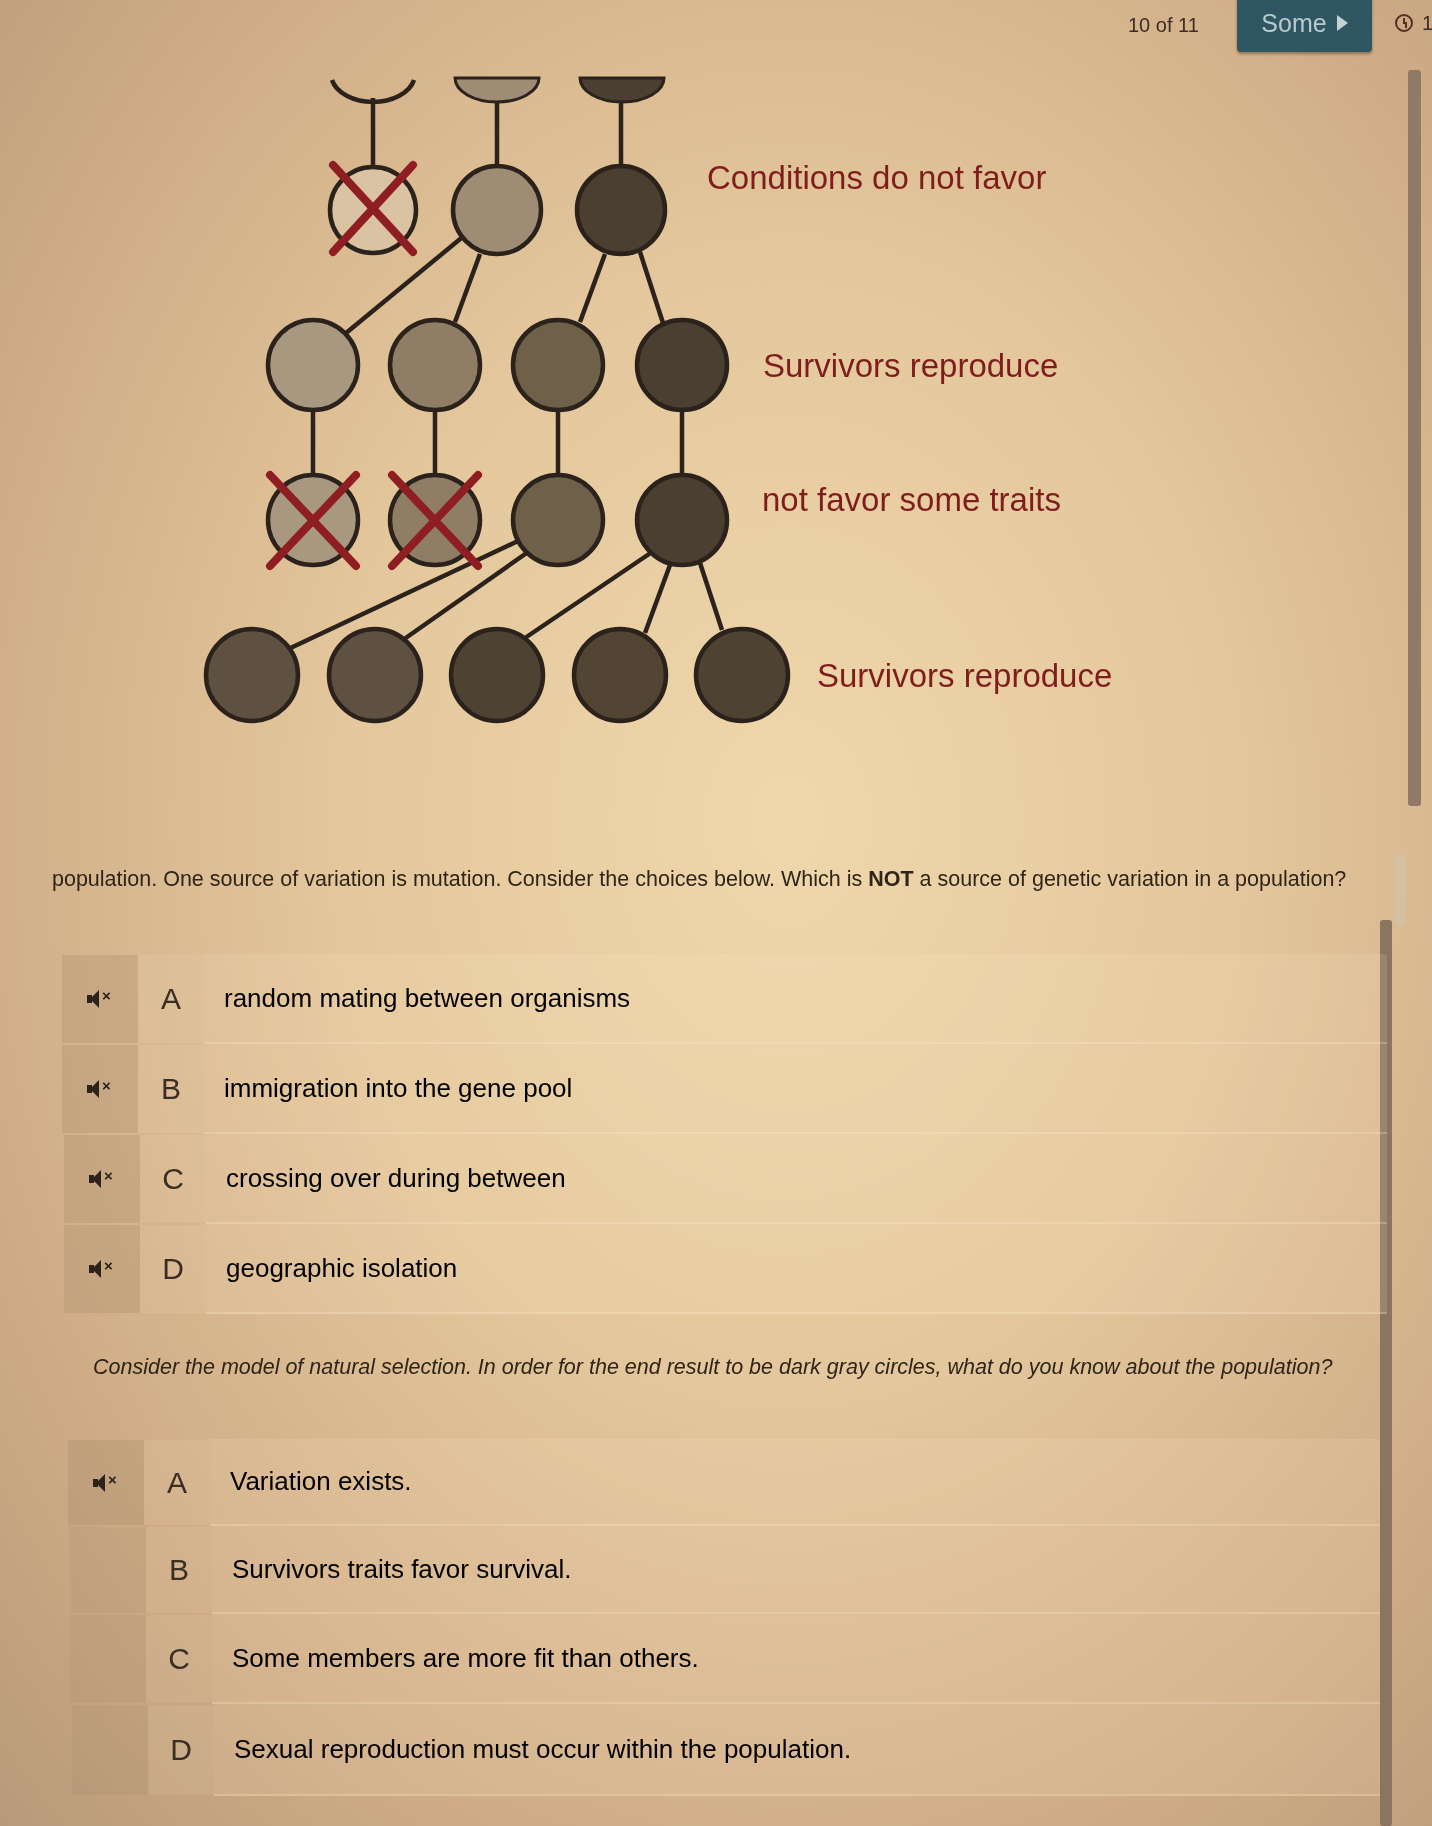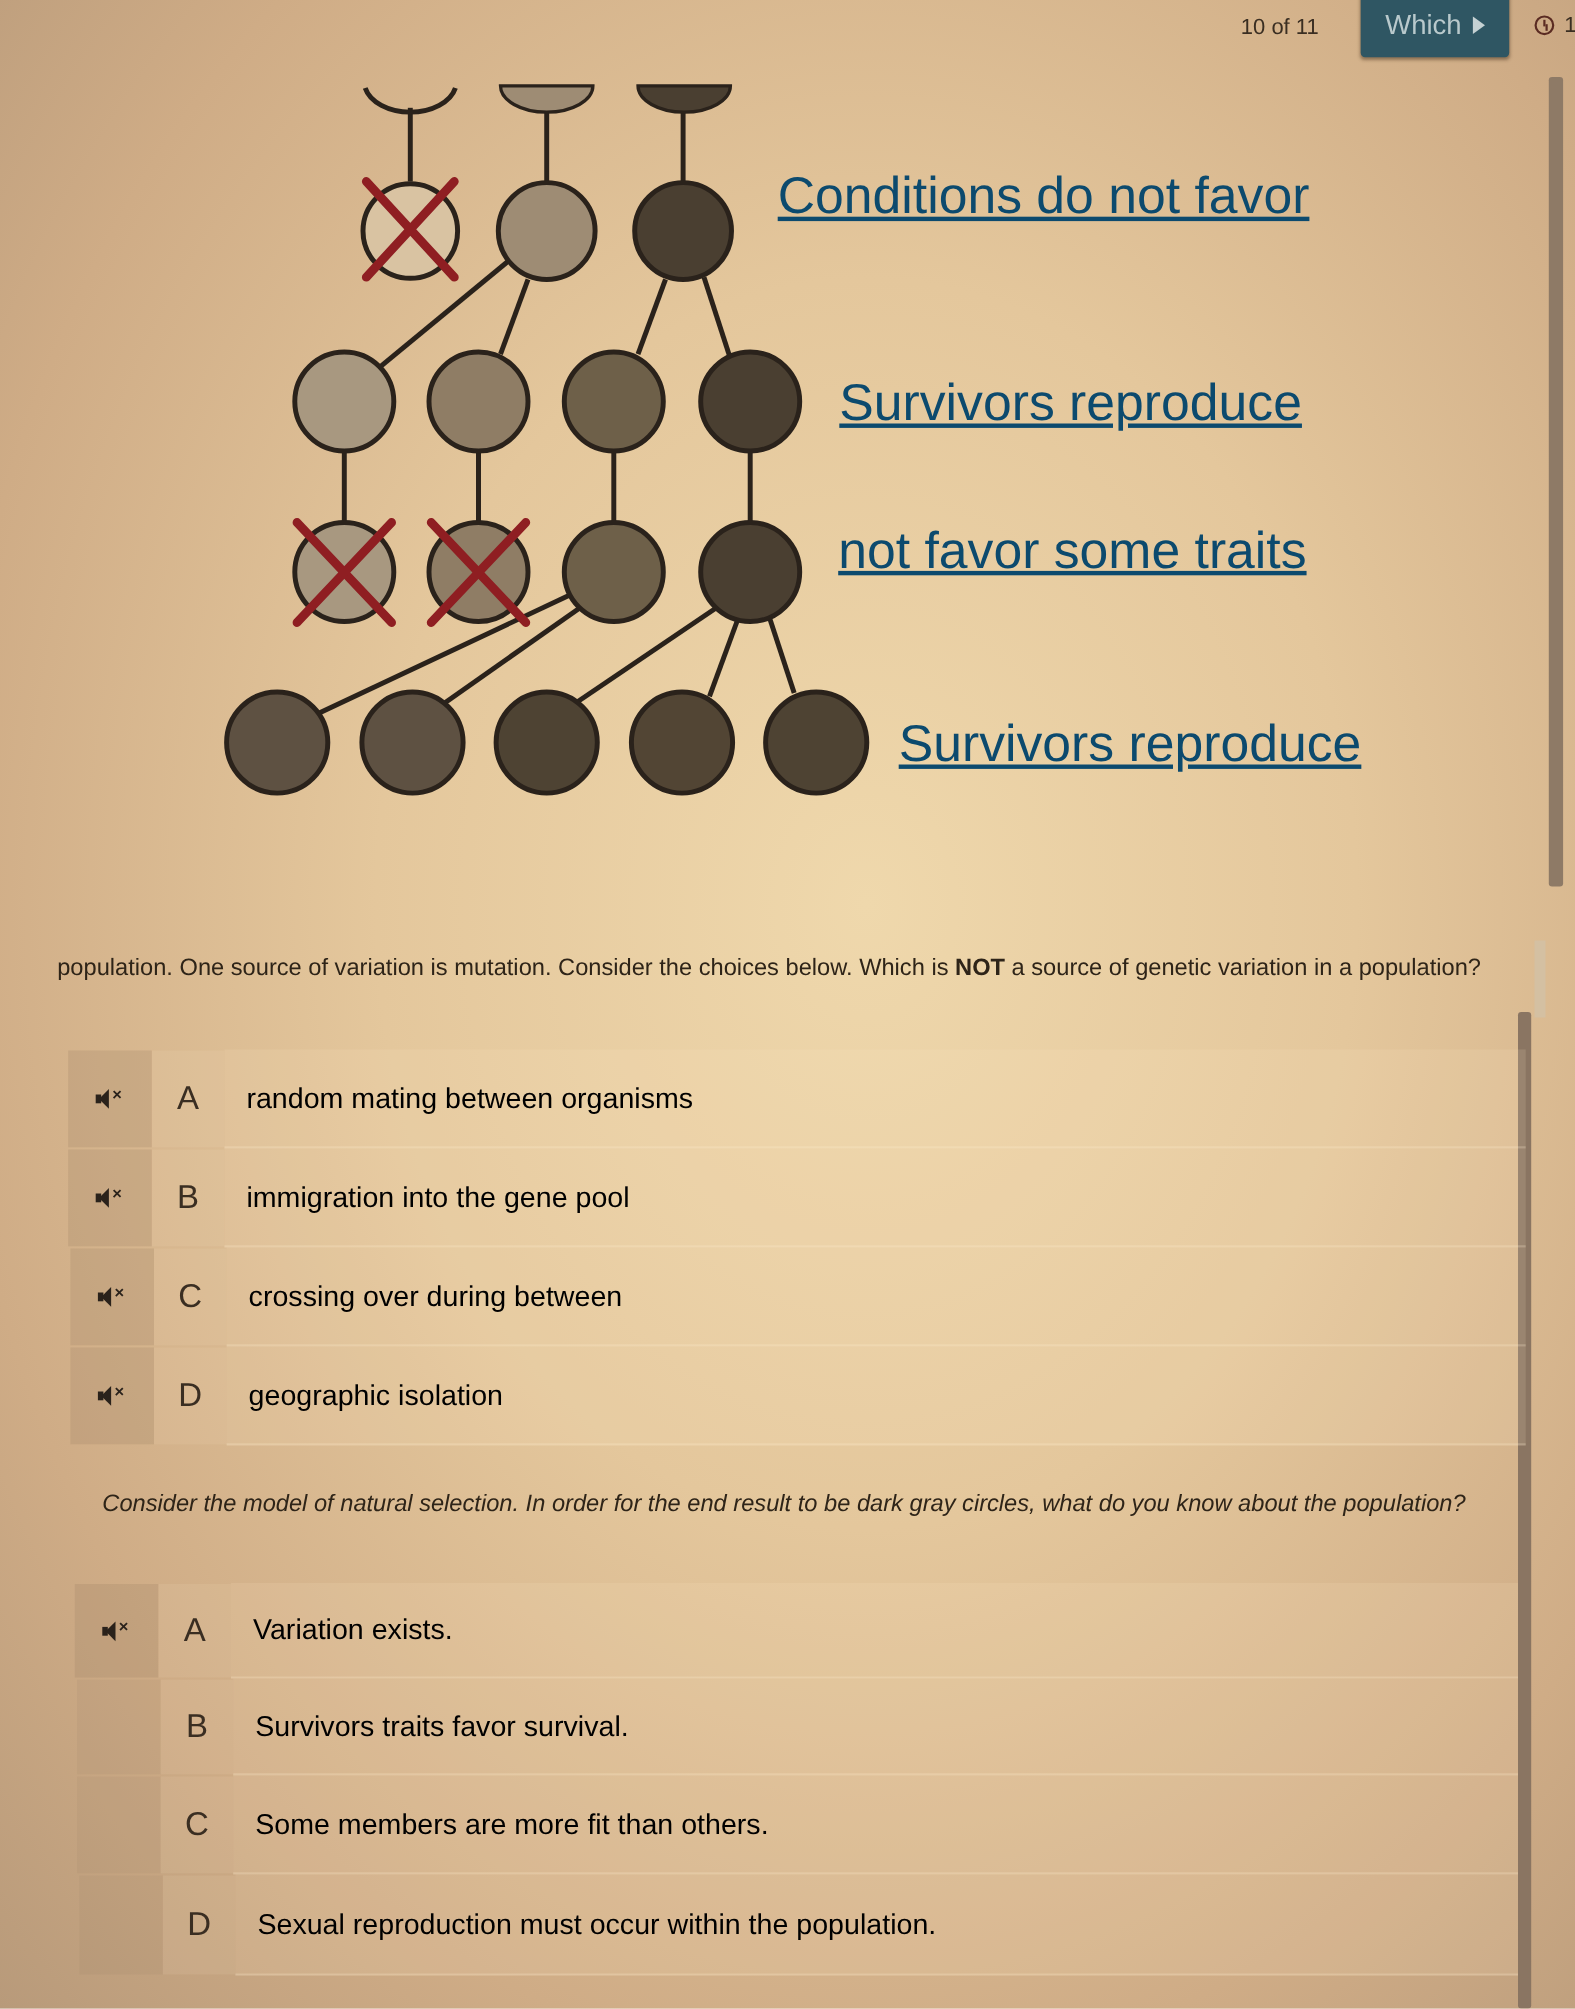--- a/index.html
+++ b/index.html
@@ -18,21 +18,21 @@
     color:#b9c9cc; font-size:25px; display:flex; align-items:center; justify-content:center; gap:10px;
     cursor:pointer;
   }
   .next-btn .tri { width:0; height:0; border-top:8px solid transparent; border-bottom:8px solid transparent; border-left:11px solid #c5d1d3; }
   .clock { left:1395px; top:14px; width:18px; height:18px; border:2.5px solid #5a2b22; border-radius:50%; box-sizing:border-box; }
   .clock:after { content:""; position:absolute; left:6px; top:2px; width:2px; height:6px; background:#5a2b22; box-shadow:2px 4px 0 -0px #5a2b22; }
   .clock-digit { left:1422px; top:12px; font-size:20px; color:#3a2e22; }
 
   
   .diagram { left:0; top:0; width:1432px; height:760px; }
-  .dlabel { font-size:47px; color:#0c4a6e; line-height:56px;text-decoration:underline; }
+  .dlabel { font-size:33px; color:#7f1d1d; line-height:56px; }
 
   
   .scroll1 { left:1408px; top:70px; width:13px; height:736px; background:#8e7a66; border-radius:3px; }
   .scroll2 { left:1380px; top:920px; width:12px; height:906px; background:#8a7562; border-radius:3px; }
   .scroll2b { left:1395px; top:855px; width:10px; height:70px; background:#d4c0a2; }
 
   
   .qtext { font-size:21.5px; line-height:31px; color:#2e2418; }
   .qtext b { font-weight:bold; }
 
@@ -47,21 +47,21 @@
   .spk { position:relative; width:26px; height:18px; }
   .spk .box { position:absolute; left:0; top:5px; width:5px; height:8px; background:#2a221b; }
   .spk .cone { position:absolute; left:3px; top:0; width:0; height:0; border-top:9px solid transparent; border-bottom:9px solid transparent; border-right:9px solid #2a221b; }
   .spk .x { position:absolute; left:15px; top:-3px; font-size:15px; font-weight:bold; color:#2a221b; }
 </style>
 </head>
 <body>
 
 <div class="abs counter">10 of 11</div>
 <div class="abs next-btn">
-  <span>Which</span>
+  <span>Some</span>
   <span class="tri"></span>
 </div>
 <div class="abs clock"></div>
 <div class="abs clock-digit">1</div>
 
 <svg class="abs diagram" viewBox="0 0 1432 760" width="1432" height="760">
   <g stroke="#2a221b" stroke-width="4.5" fill="none">
 
     <line x1="373" y1="98" x2="373" y2="165"></line>
     <line x1="497" y1="98" x2="497" y2="165"></line>

